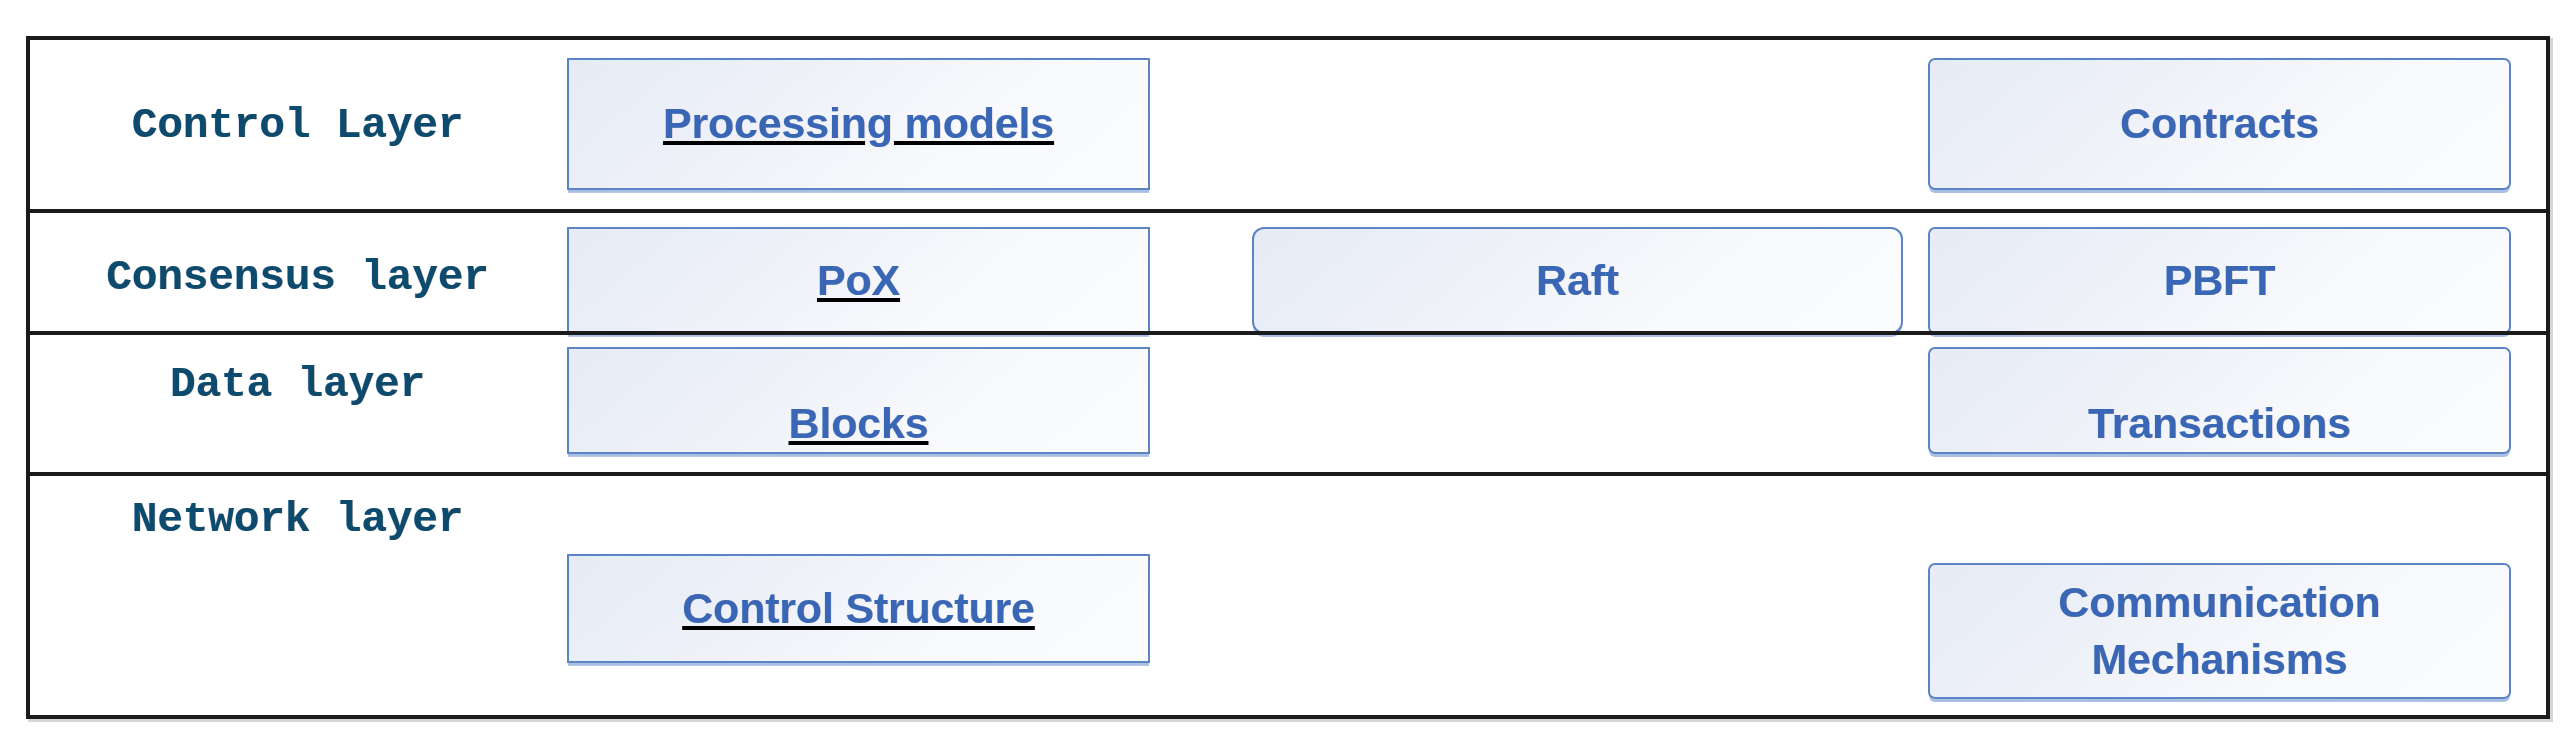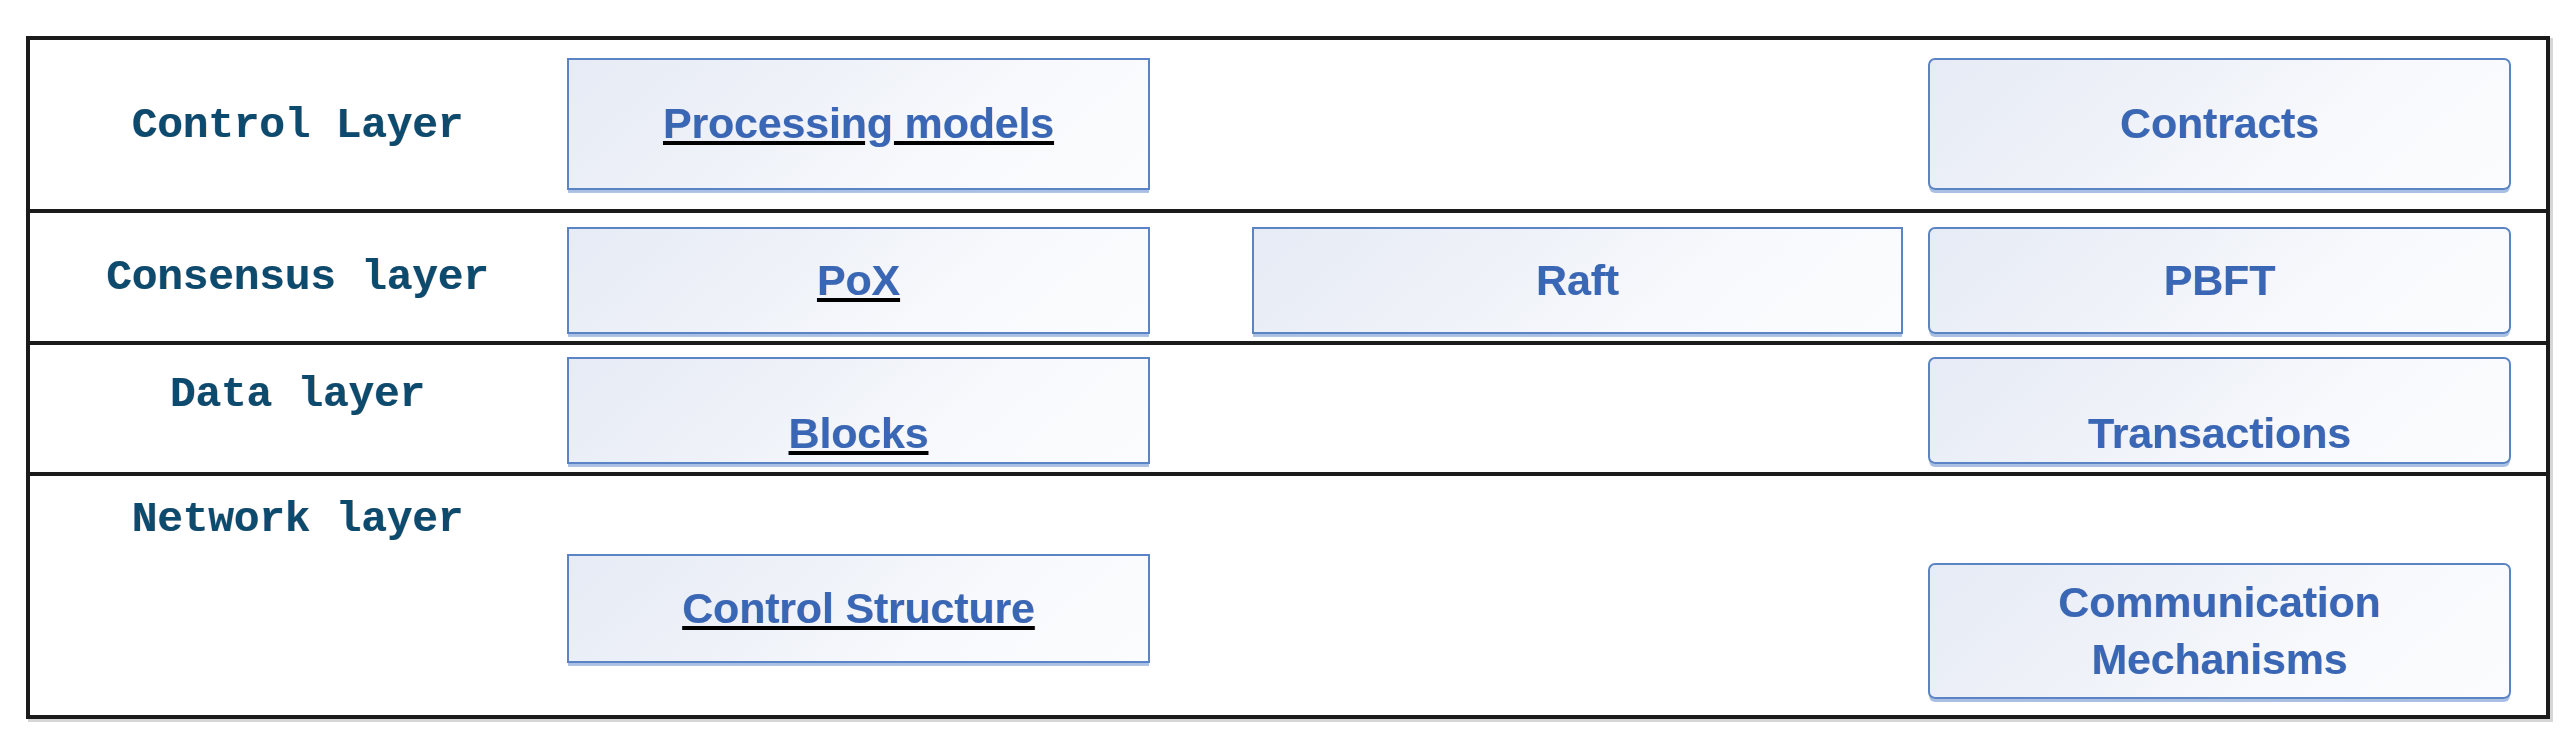--- a/index.html
+++ b/index.html
@@ -51,21 +51,21 @@
     left: 0;
     right: 0;
     box-sizing: border-box;
   }
   .layer-row + .layer-row {
     border-top: 4.9px solid #1b1b1b;
   }
 
   .layer-row.row-0 { top: 0px;   height: 169px; }
   .layer-row.row-1 { top: 169px; height: 132px; }
-  .layer-row.row-2 { top: 301px; height: 102px; }
+  .layer-row.row-2 { top: 291px; height: 102px; }
   .layer-row.row-3 { top: 432px; height: 241px; padding-left: 8px; }
 
   
   .layer-label {
     position: absolute;
     left: 39px;
     width: 457px;
     text-align: center;
     color: #0c4a6e;
     font-weight: bold;
@@ -100,21 +100,21 @@
     font-weight: bold;
     font-size: 43px;
     line-height: 1.32;
     letter-spacing: -0.2px;
     white-space: pre-line;
     text-shadow: 0.5px 0 0 rgba(200,110,110,0.30), -0.5px 0 0 rgba(110,200,230,0.30);
   }
 
   
   .col-left   { left: 537px;  width: 583px; text-decoration: underline; }
-  .col-mid    { left: 1222px; width: 651px; }
+  .col-mid    { left: 1222px; width: 651px; border-radius: 12px; }
   .col-right  { left: 1898px; width: 583px; border-radius: 7px; }
 
   .box-tall   { top: 17.5px; height: 132px; }
   .box-cons   { top: 13.6px; height: 107px; }
   .box-data   { top: 11.7px; height: 107px; align-items: flex-end; }
   .box-netL   { top: 78px; height: 109px; }
   .box-netR   { top: 87px; height: 136px; }
 </style>
 </head>
 <body>

